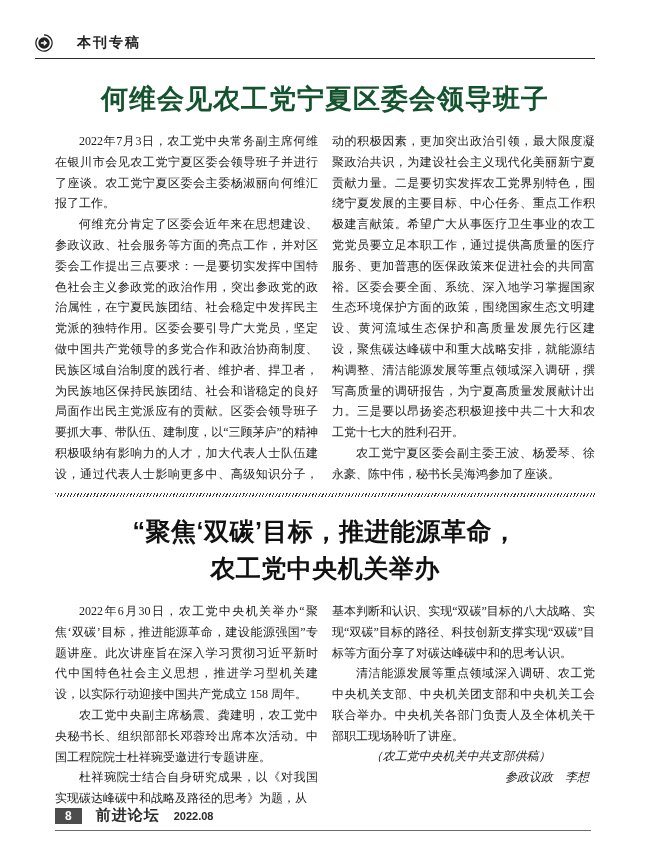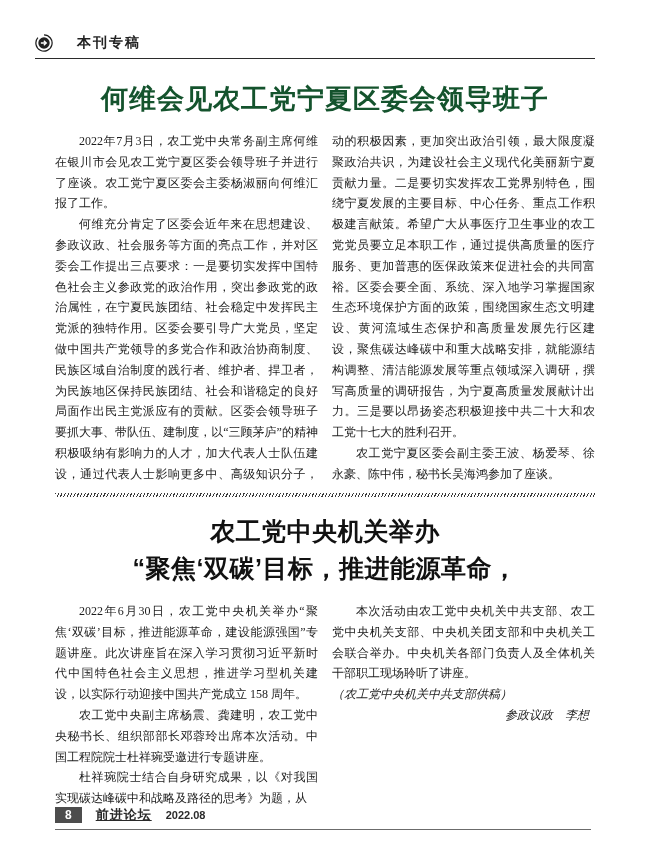--- a/index.html
+++ b/index.html
@@ -60,23 +60,24 @@
     font-size:12px;
     line-height:20.8px;
     text-align:justify;
     overflow:hidden;
   }
   .cols-a1{height:352px;}
   .cols-a2{height:212px;}
   .col p{margin:0;}
   .indent{text-indent:2em;}
   .credit{
-    text-align:left;
+    text-align:center;
     font-style:italic;
     padding-right:6px;
+    font-family:Liberation Mono, monospace;
   }
   .editor{
     text-align:right;
     font-style:italic;
     padding-right:6px;
   }
   
   .divider{
     height:4px;
     margin:10px 0 6px 0;
@@ -91,21 +92,21 @@
     padding-bottom:5px;
     display:flex;align-items:center;gap:14px;
     font-family:"Liberation Sans", sans-serif;
   }
   .pagenum{
     background:#4d4d4d;color:#fff;
     font-size:12px;font-weight:bold;
     padding:1px 10px;
     display:inline-block;
   }
-  .journal{font-size:13px;font-weight:bold;color:#2a2a2a;letter-spacing:1px;text-decoration:underline;}
+  .journal{font-size:15px;font-weight:bold;color:#2a2a2a;letter-spacing:1px;}
   .issue{font-size:11px;font-weight:bold;color:#2a2a2a;}
 </style>
 </head>
 <body>
 
 <div class="page">
   <div class="content">
 
     <div class="hdr">
       <span class="hdr-icon">
@@ -128,32 +129,33 @@
       <div class="col">
         <p>动的积极因素，更加突出政治引领，最大限度凝聚政治共识，为建设社会主义现代化美丽新宁夏贡献力量。二是要切实发挥农工党界别特色，围绕宁夏发展的主要目标、中心任务、重点工作积极建言献策。希望广大从事医疗卫生事业的农工党党员要立足本职工作，通过提供高质量的医疗服务、更加普惠的医保政策来促进社会的共同富裕。区委会要全面、系统、深入地学习掌握国家生态环境保护方面的政策，围绕国家生态文明建设、黄河流域生态保护和高质量发展先行区建设，聚焦碳达峰碳中和重大战略安排，就能源结构调整、清洁能源发展等重点领域深入调研，撰写高质量的调研报告，为宁夏高质量发展献计出力。三是要以昂扬姿态积极迎接中共二十大和农工党十七大的胜利召开。</p>
         <p class="indent">农工党宁夏区委会副主委王波、杨爱琴、徐永豪、陈中伟，秘书长吴海鸿参加了座谈。</p>
 
       </div>
     </div>
 
     <div class="divider"></div>
 
     <h2 class="t2">
+      <span>“聚焦‘双碳’目标，推进能源革命，</span>
       <span>农工党中央机关举办</span>
-      <span>“聚焦‘双碳’目标，推进能源革命，</span>
     </h2>
 
     <div class="cols cols-a2">
       <div class="col">
         <p class="indent">2022年6月30日，农工党中央机关举办“聚焦‘双碳’目标，推进能源革命，建设能源强国”专题讲座。此次讲座旨在深入学习贯彻习近平新时代中国特色社会主义思想，推进学习型机关建设，以实际行动迎接中国共产党成立 158 周年。</p>
         <p class="indent">农工党中央副主席杨震、龚建明，农工党中央秘书长、组织部部长邓蓉玲出席本次活动。中国工程院院士杜祥琬受邀进行专题讲座。</p>
         <p class="indent">杜祥琬院士结合自身研究成果，以《对我国实现碳达峰碳中和战略及路径的思考》为题，从</p>
       </div>
       <div class="col">
-        <p class="indent">本次活动由农工党中央机关中共支部、农工党中央机关支部、中央机关团支部和中央机关工会联合举办。中央机关各部门负责人及全体机关干部职工现场聆听了讲座。</p>
+        <p>基本判断和认识、实现“双碳”目标的八大战略、实现“双碳”目标的路径、科技创新支撑实现“双碳”目标等方面分享了对碳达峰碳中和的思考认识。</p>
+        <p class="indent">清洁能源发展等重点领域深入调研、农工党中央机关支部、中央机关团支部和中央机关工会联合举办。中央机关各部门负责人及全体机关干部职工现场聆听了讲座。</p>
         <p class="credit">（农工党中央机关中共支部供稿）</p>
         <p class="editor">参政议政　李想</p>
       </div>
     </div>
 
   </div>
 
   <div class="footer">
     <span class="pagenum">8</span>
     <span class="journal">前进论坛</span>

